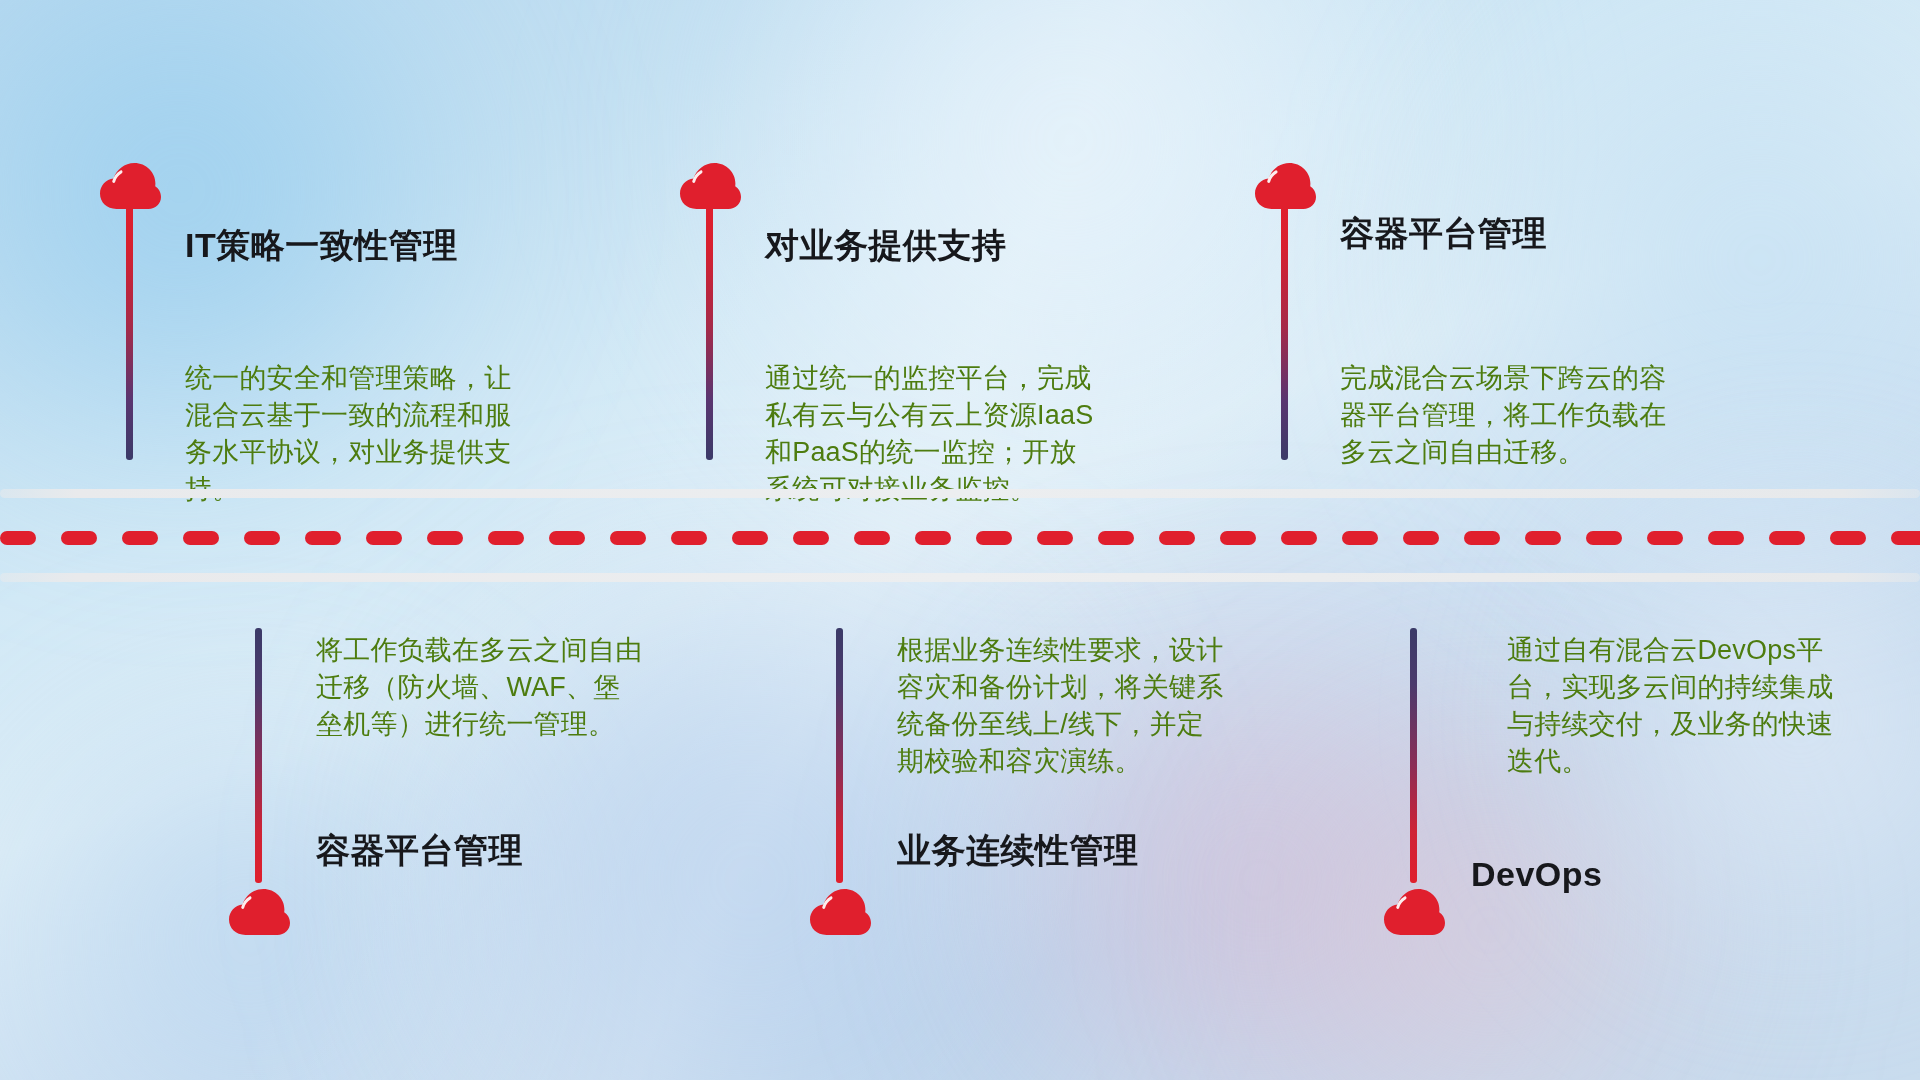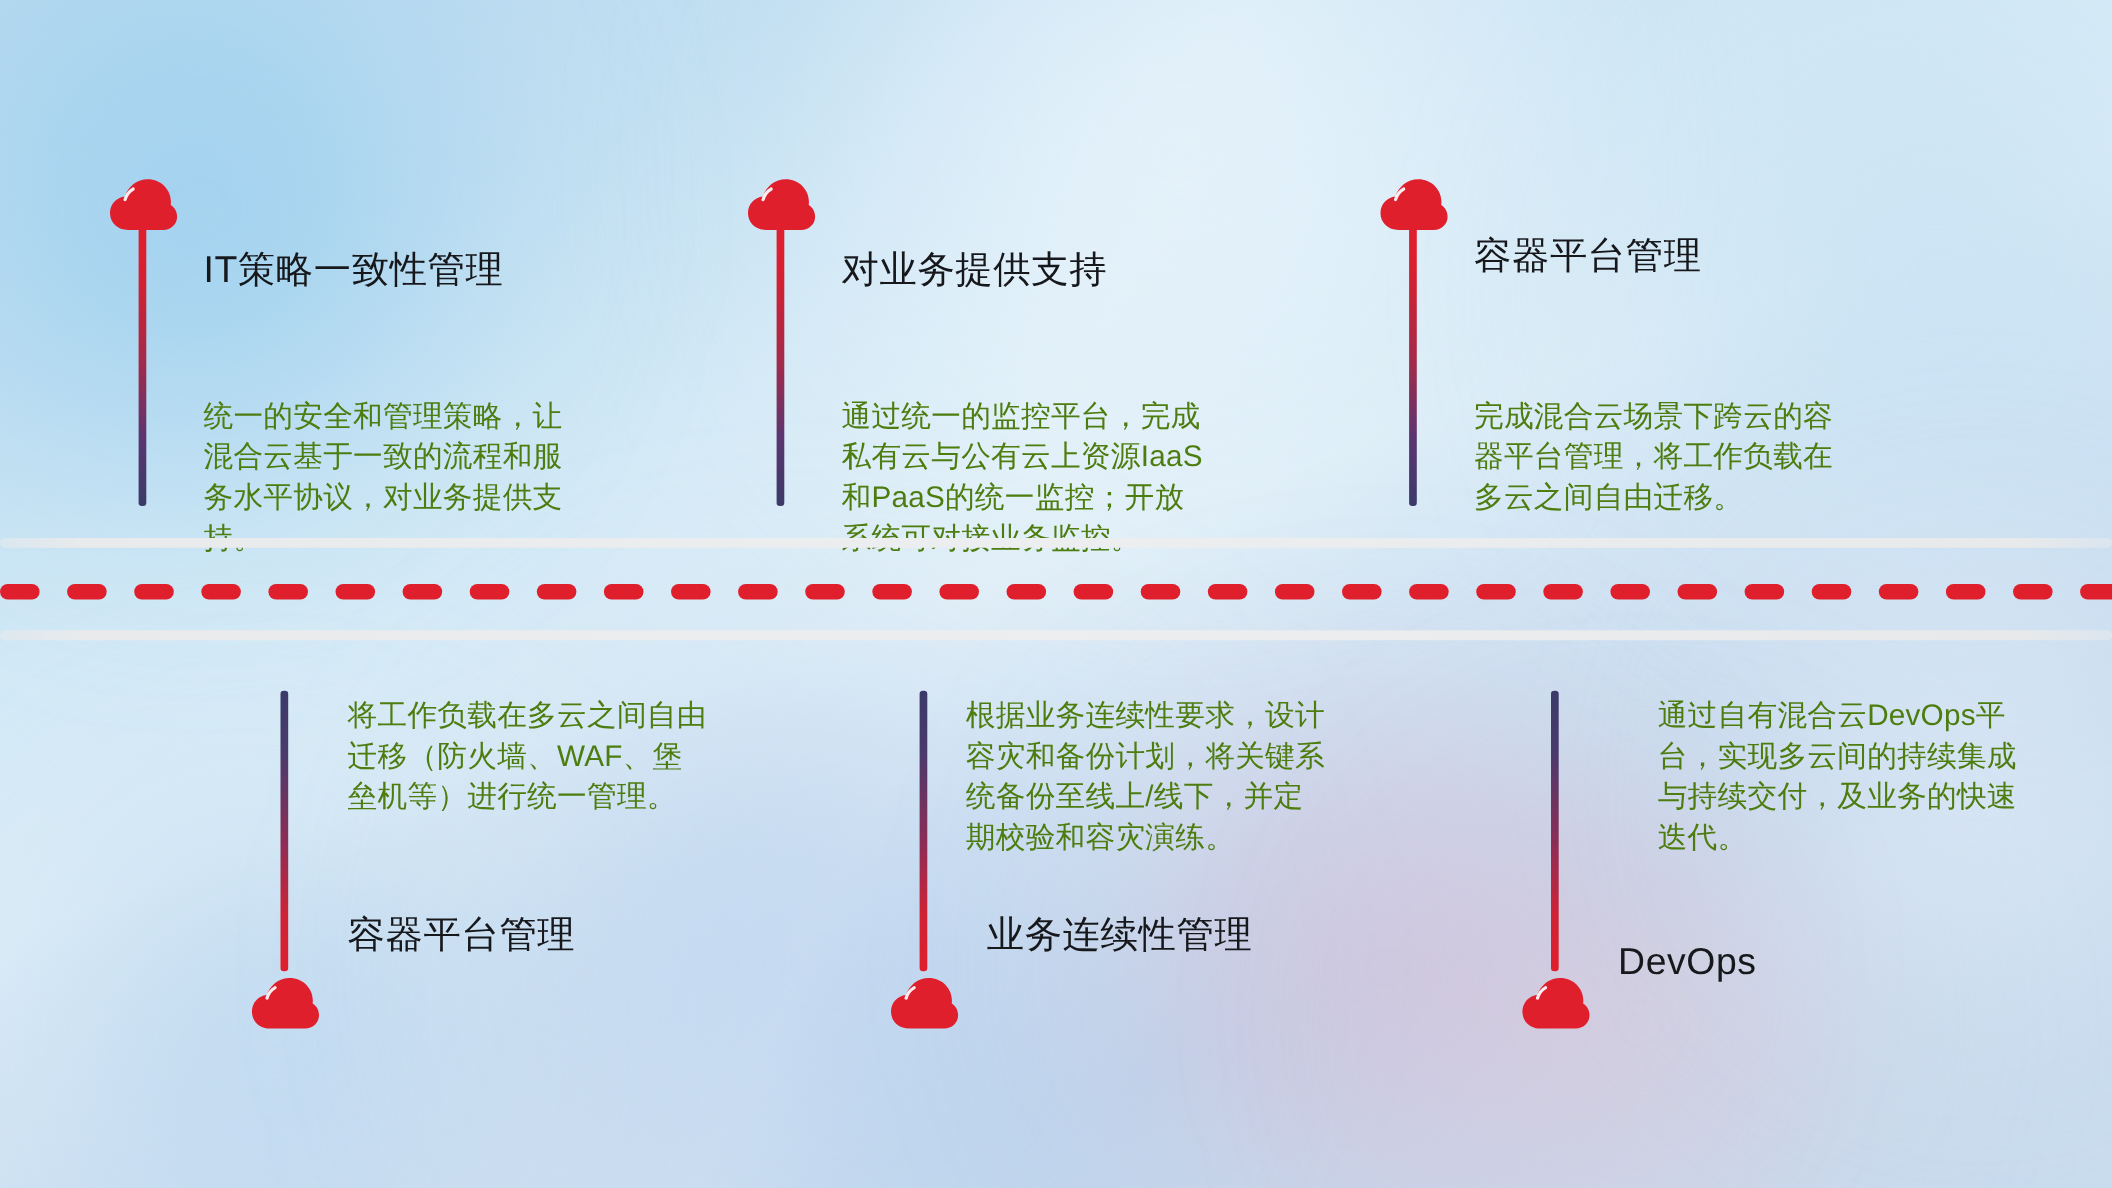--- a/index.html
+++ b/index.html
@@ -62,21 +62,21 @@
   
   .pole{position:absolute;width:7px;border-radius:3px;}
   .pole-down{background:linear-gradient(180deg,#e01f2d 0%,#d8202f 16%,#a52a49 48%,#5a3570 76%,#3b3a68 100%);}
   .pole-up{background:linear-gradient(180deg,#3b3a68 0%,#4a3a6c 22%,#8c2d56 54%,#cf2335 80%,#e01f2d 100%);}
 
   
   .cloud{position:absolute;width:64px;height:50px;}
   .cloud svg{display:block;width:100%;height:100%;}
 
   
-  .col-title{position:absolute;white-space:nowrap;font-weight:normal;color:#17181c;
+  .col-title{position:absolute;white-space:nowrap;font-weight:bold;color:#17181c;
     font-size:34px;letter-spacing:.5px;line-height:1;}
   .col-desc{position:absolute;color:#4d7c0f;font-size:27px;line-height:37px;
     letter-spacing:.2px;width:330px;}
 </style>
 </head>
 <body>
 
 <div id="stage">
 
   <div class="bg-base"></div>
@@ -178,21 +178,21 @@
   </div>
 
   <div class="col">
     <div class="pole pole-up" style="left:836px;top:628px;height:255px;"></div>
     <div class="cloud" style="left:808px;top:886px;">
       <svg viewBox="0 0 64 50">
         <path d="M18.5 49C8.6 49 2 42.3 2 33.6 2 25.6 8 19.3 15.6 18.6 18.4 9.6 26.6 3 36.4 3c11.6 0 21 9.1 21 20.4 0 1-.1 2-.2 2.9C60.9 28.6 63 32.6 63 37c0 6.7-5.6 12-12.6 12z" fill="#e01f2d"></path>
         <path d="M22.5 10.5c-4.2 2.3-7 6.2-8.2 10.6-.5 1.8 2.2 2.6 2.8.8 1-3.6 3.3-6.8 6.7-8.7 1.6-.9.3-3.6-1.3-2.7z" fill="#ffffff" opacity="0.92"></path>
       </svg>
     </div>
-    <div class="col-desc" style="left:878px;top:632px;">根据业务连续性要求，设计容灾和备份计划，将关键系统备份至线上/线下，并定期校验和容灾演练。</div>
+    <div class="col-desc" style="left:897px;top:632px;">根据业务连续性要求，设计容灾和备份计划，将关键系统备份至线上/线下，并定期校验和容灾演练。</div>
     <div class="col-title" style="left:897px;top:833px;">业务连续性管理</div>
   </div>
 
   <div class="col">
     <div class="pole pole-up" style="left:1410px;top:628px;height:255px;"></div>
     <div class="cloud" style="left:1382px;top:886px;">
       <svg viewBox="0 0 64 50">
         <path d="M18.5 49C8.6 49 2 42.3 2 33.6 2 25.6 8 19.3 15.6 18.6 18.4 9.6 26.6 3 36.4 3c11.6 0 21 9.1 21 20.4 0 1-.1 2-.2 2.9C60.9 28.6 63 32.6 63 37c0 6.7-5.6 12-12.6 12z" fill="#e01f2d"></path>
         <path d="M22.5 10.5c-4.2 2.3-7 6.2-8.2 10.6-.5 1.8 2.2 2.6 2.8.8 1-3.6 3.3-6.8 6.7-8.7 1.6-.9.3-3.6-1.3-2.7z" fill="#ffffff" opacity="0.92"></path>
       </svg>

